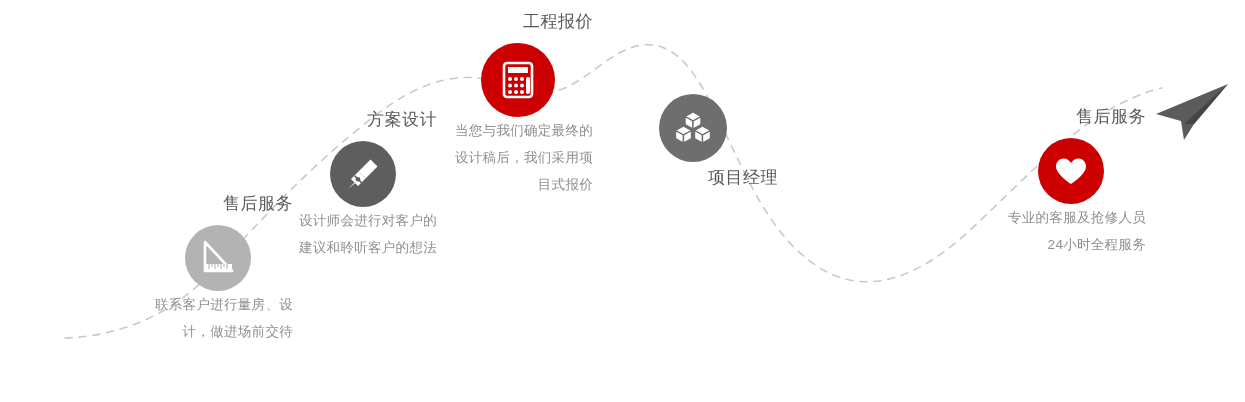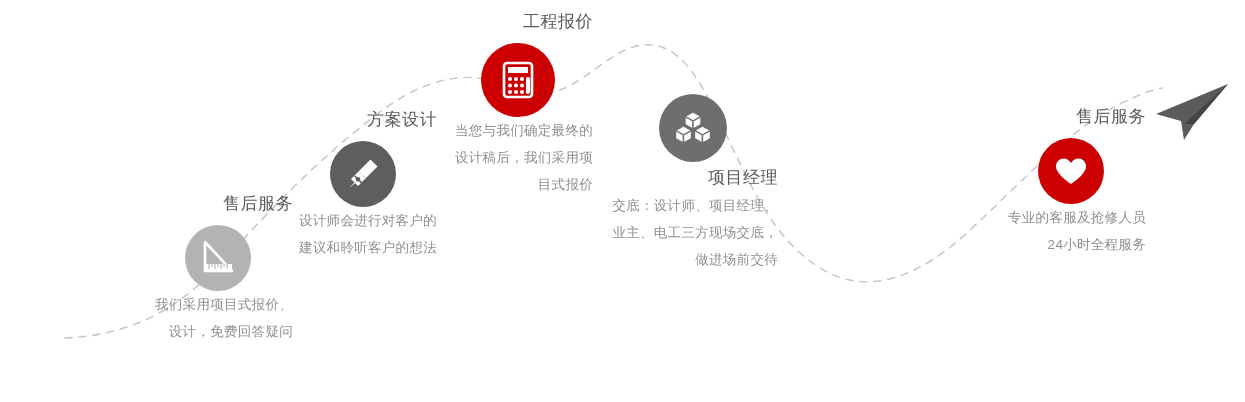--- a/index.html
+++ b/index.html
@@ -73,21 +73,21 @@
             <line x1="14" y1="26" x2="14" y2="29"></line>
             <line x1="17" y1="26" x2="17" y2="31"></line>
             <line x1="20" y1="26" x2="20" y2="29"></line>
             <line x1="23" y1="26" x2="23" y2="31"></line>
             <line x1="26" y1="26" x2="26" y2="29"></line>
             <line x1="29" y1="26" x2="29" y2="31"></line>
           </g>
         </svg>
       </span>
     </div>
-    <div class="step-desc">我们采用项目式报价、设计，免费回答疑问</div>
+    <div class="step-desc">联系客户进行量房、设计，做进场前交待</div>
   </div>
 
   <div class="step t-above" style="left:289px;top:108px;width:148px;">
     <div class="step-title">方案设计</div>
     <div class="circle" style="width:66px;height:66px;background:#5e5e5e;">
       <span>
         <svg width="38" height="38" viewBox="0 0 38 38" xmlns="http://www.w3.org/2000/svg">
           <path d="M26.5 4.5 L33.5 11.5 L21.5 23.5 L14.5 16.5 Z" fill="#ffffff"></path>
           <path d="M14.5 16.5 L21.5 23.5 L14 31 L7 24 Z" fill="#ffffff"></path>
           <path d="M10.4 27.6 L4.5 33.5 L11 28.2 Z" fill="#ffffff"></path>
@@ -136,21 +136,20 @@
             <path d="M3.5 23.5 L11.5 28 L11.5 36 L3.5 31.5 Z"></path>
             <path d="M19.5 23.5 L19.5 31.5 L11.5 36 L11.5 28 Z"></path>
             <path d="M30.5 19 L38.5 23.5 L30.5 28 L22.5 23.5 Z"></path>
             <path d="M22.5 23.5 L30.5 28 L30.5 36 L22.5 31.5 Z"></path>
             <path d="M38.5 23.5 L38.5 31.5 L30.5 36 L30.5 28 Z"></path>
           </g>
         </svg>
       </span>
     </div>
     <div class="step-title">项目经理</div>
-    <div class="step-desc">交底：设计师、项目经理、业主、电工三方现场交底，做进场前交待</div>
   </div>
 
 
   <div class="step t-above" style="left:996px;top:105px;width:150px;">
     <div class="step-title">售后服务</div>
     <div class="circle" style="width:66px;height:66px;background:#cc0000;">
       <span>
         <svg width="38" height="38" viewBox="0 0 38 38" xmlns="http://www.w3.org/2000/svg">
           <path d="M19 32 C19 32 4 22.5 4 14.5 C4 9.8 7.6 6.5 11.6 6.5
                    C14.6 6.5 17.4 8.4 19 11 C20.6 8.4 23.4 6.5 26.4 6.5

